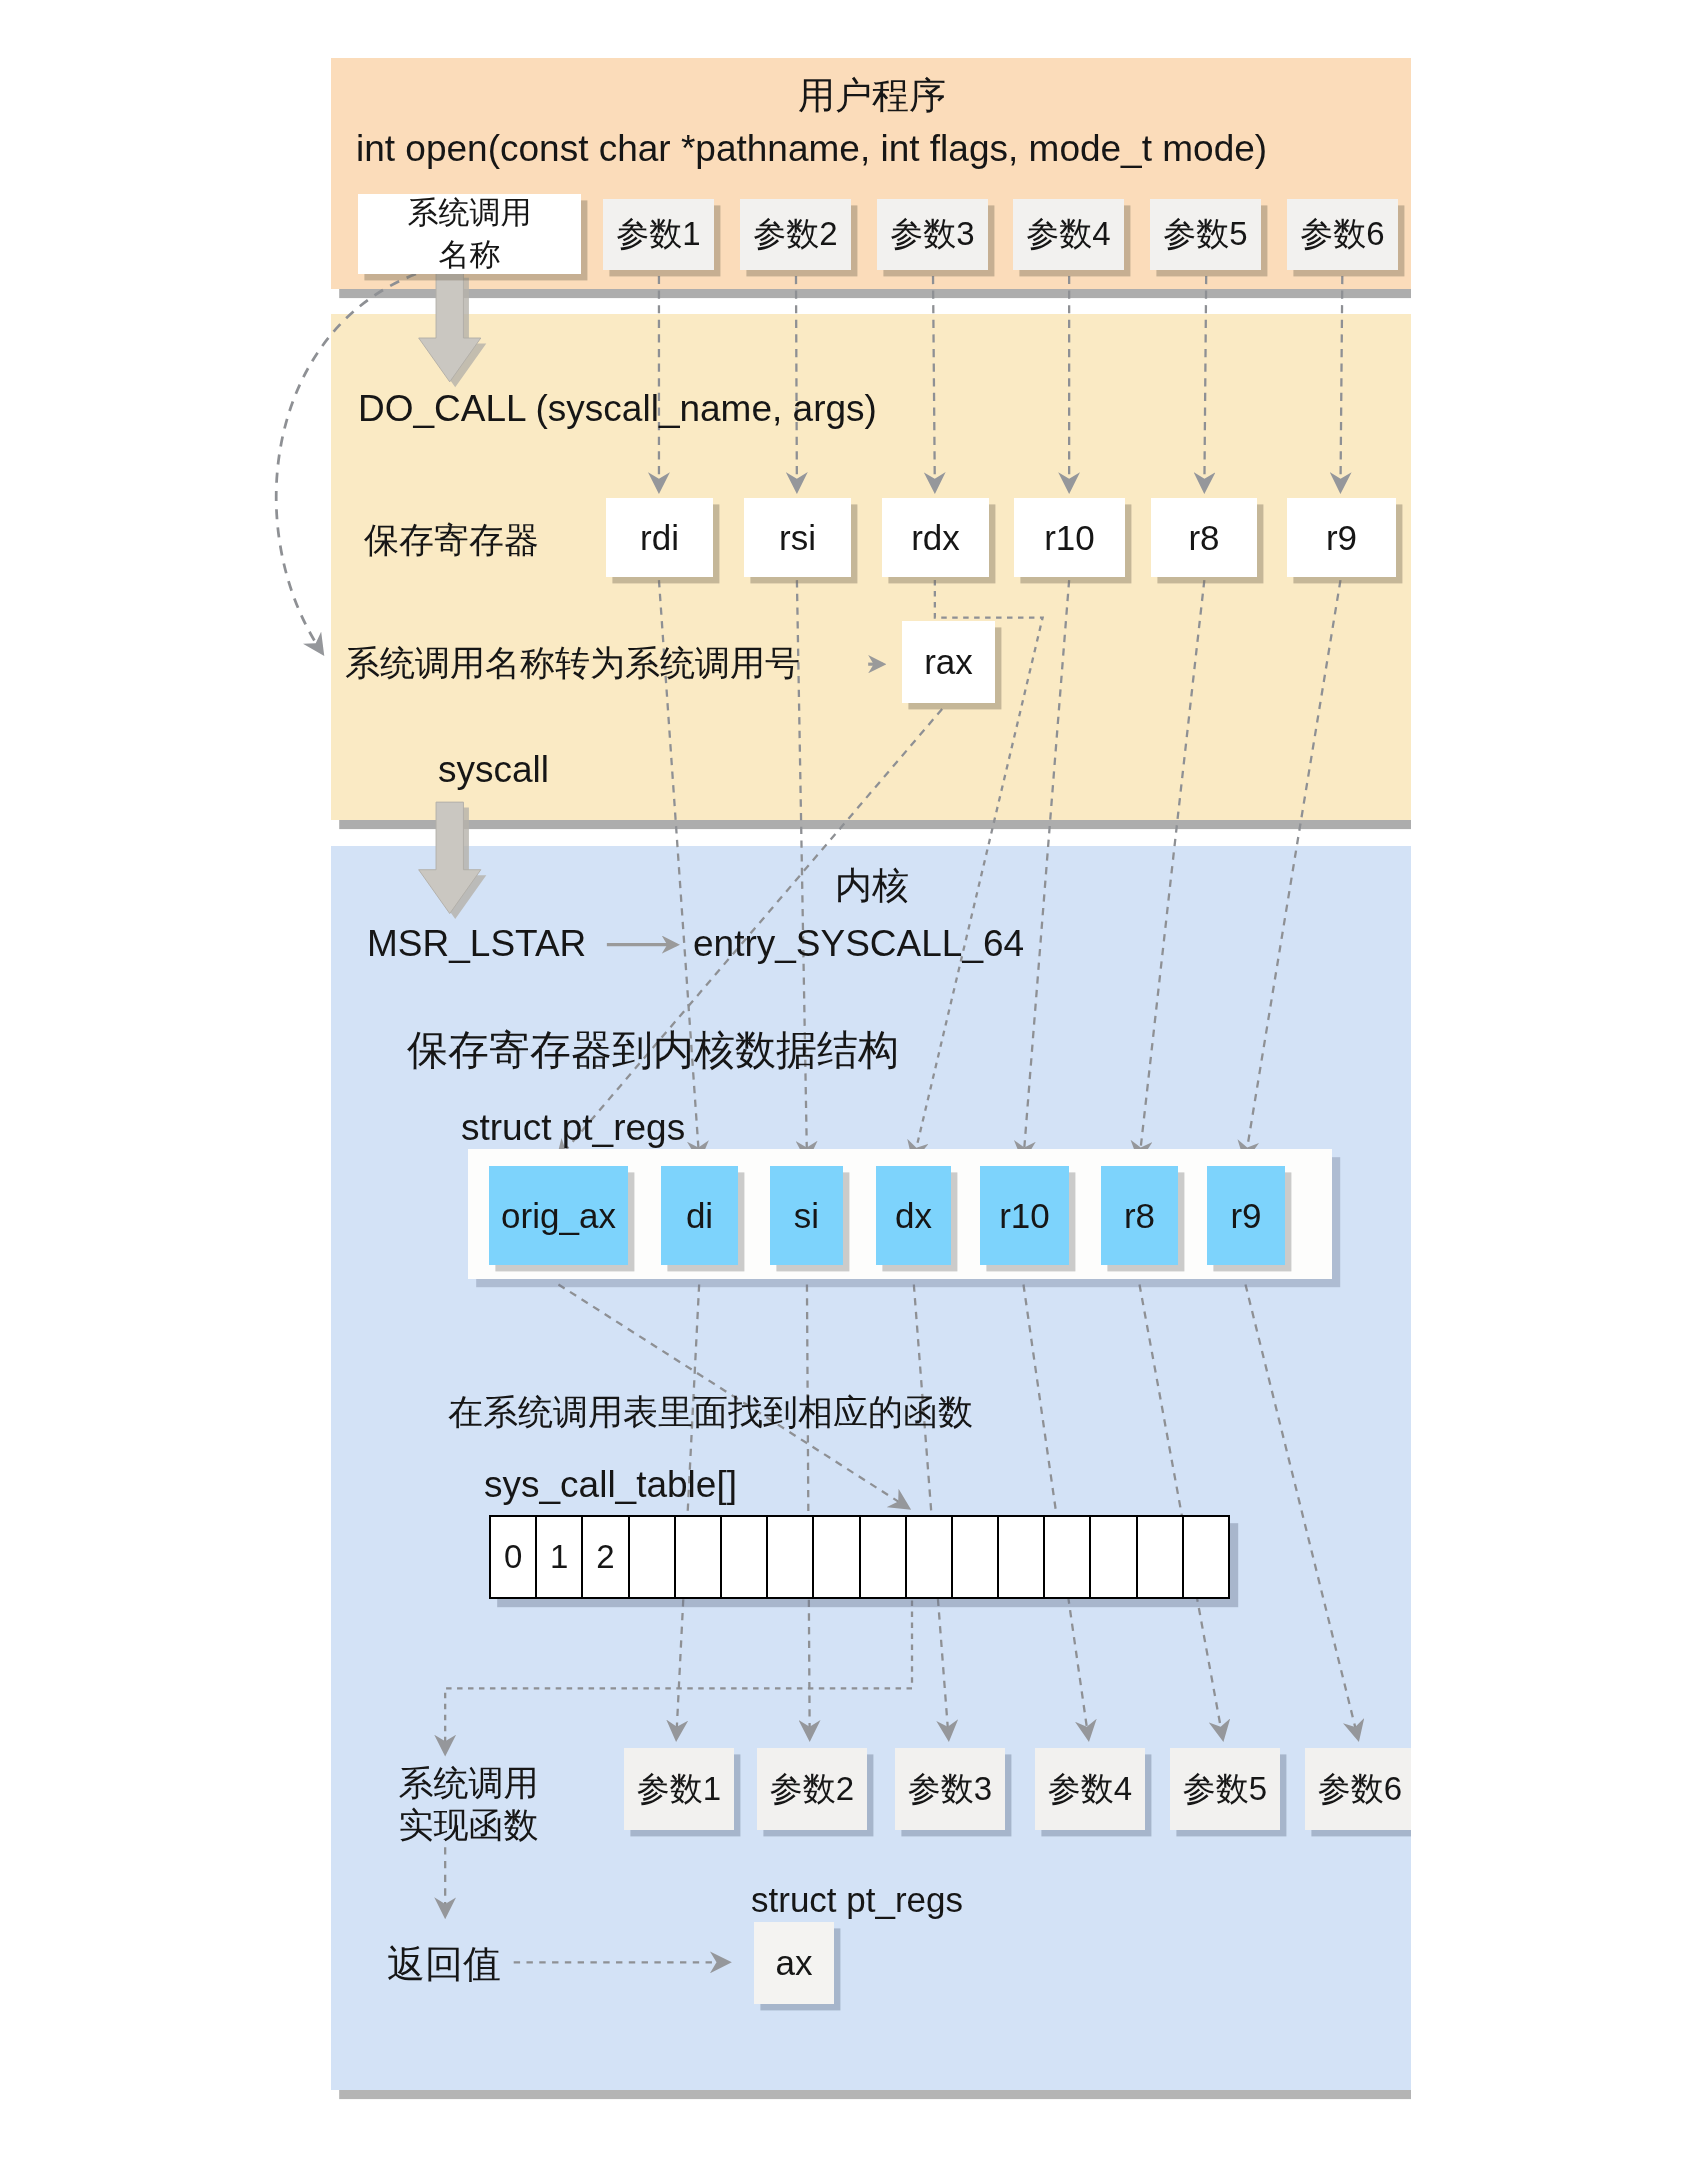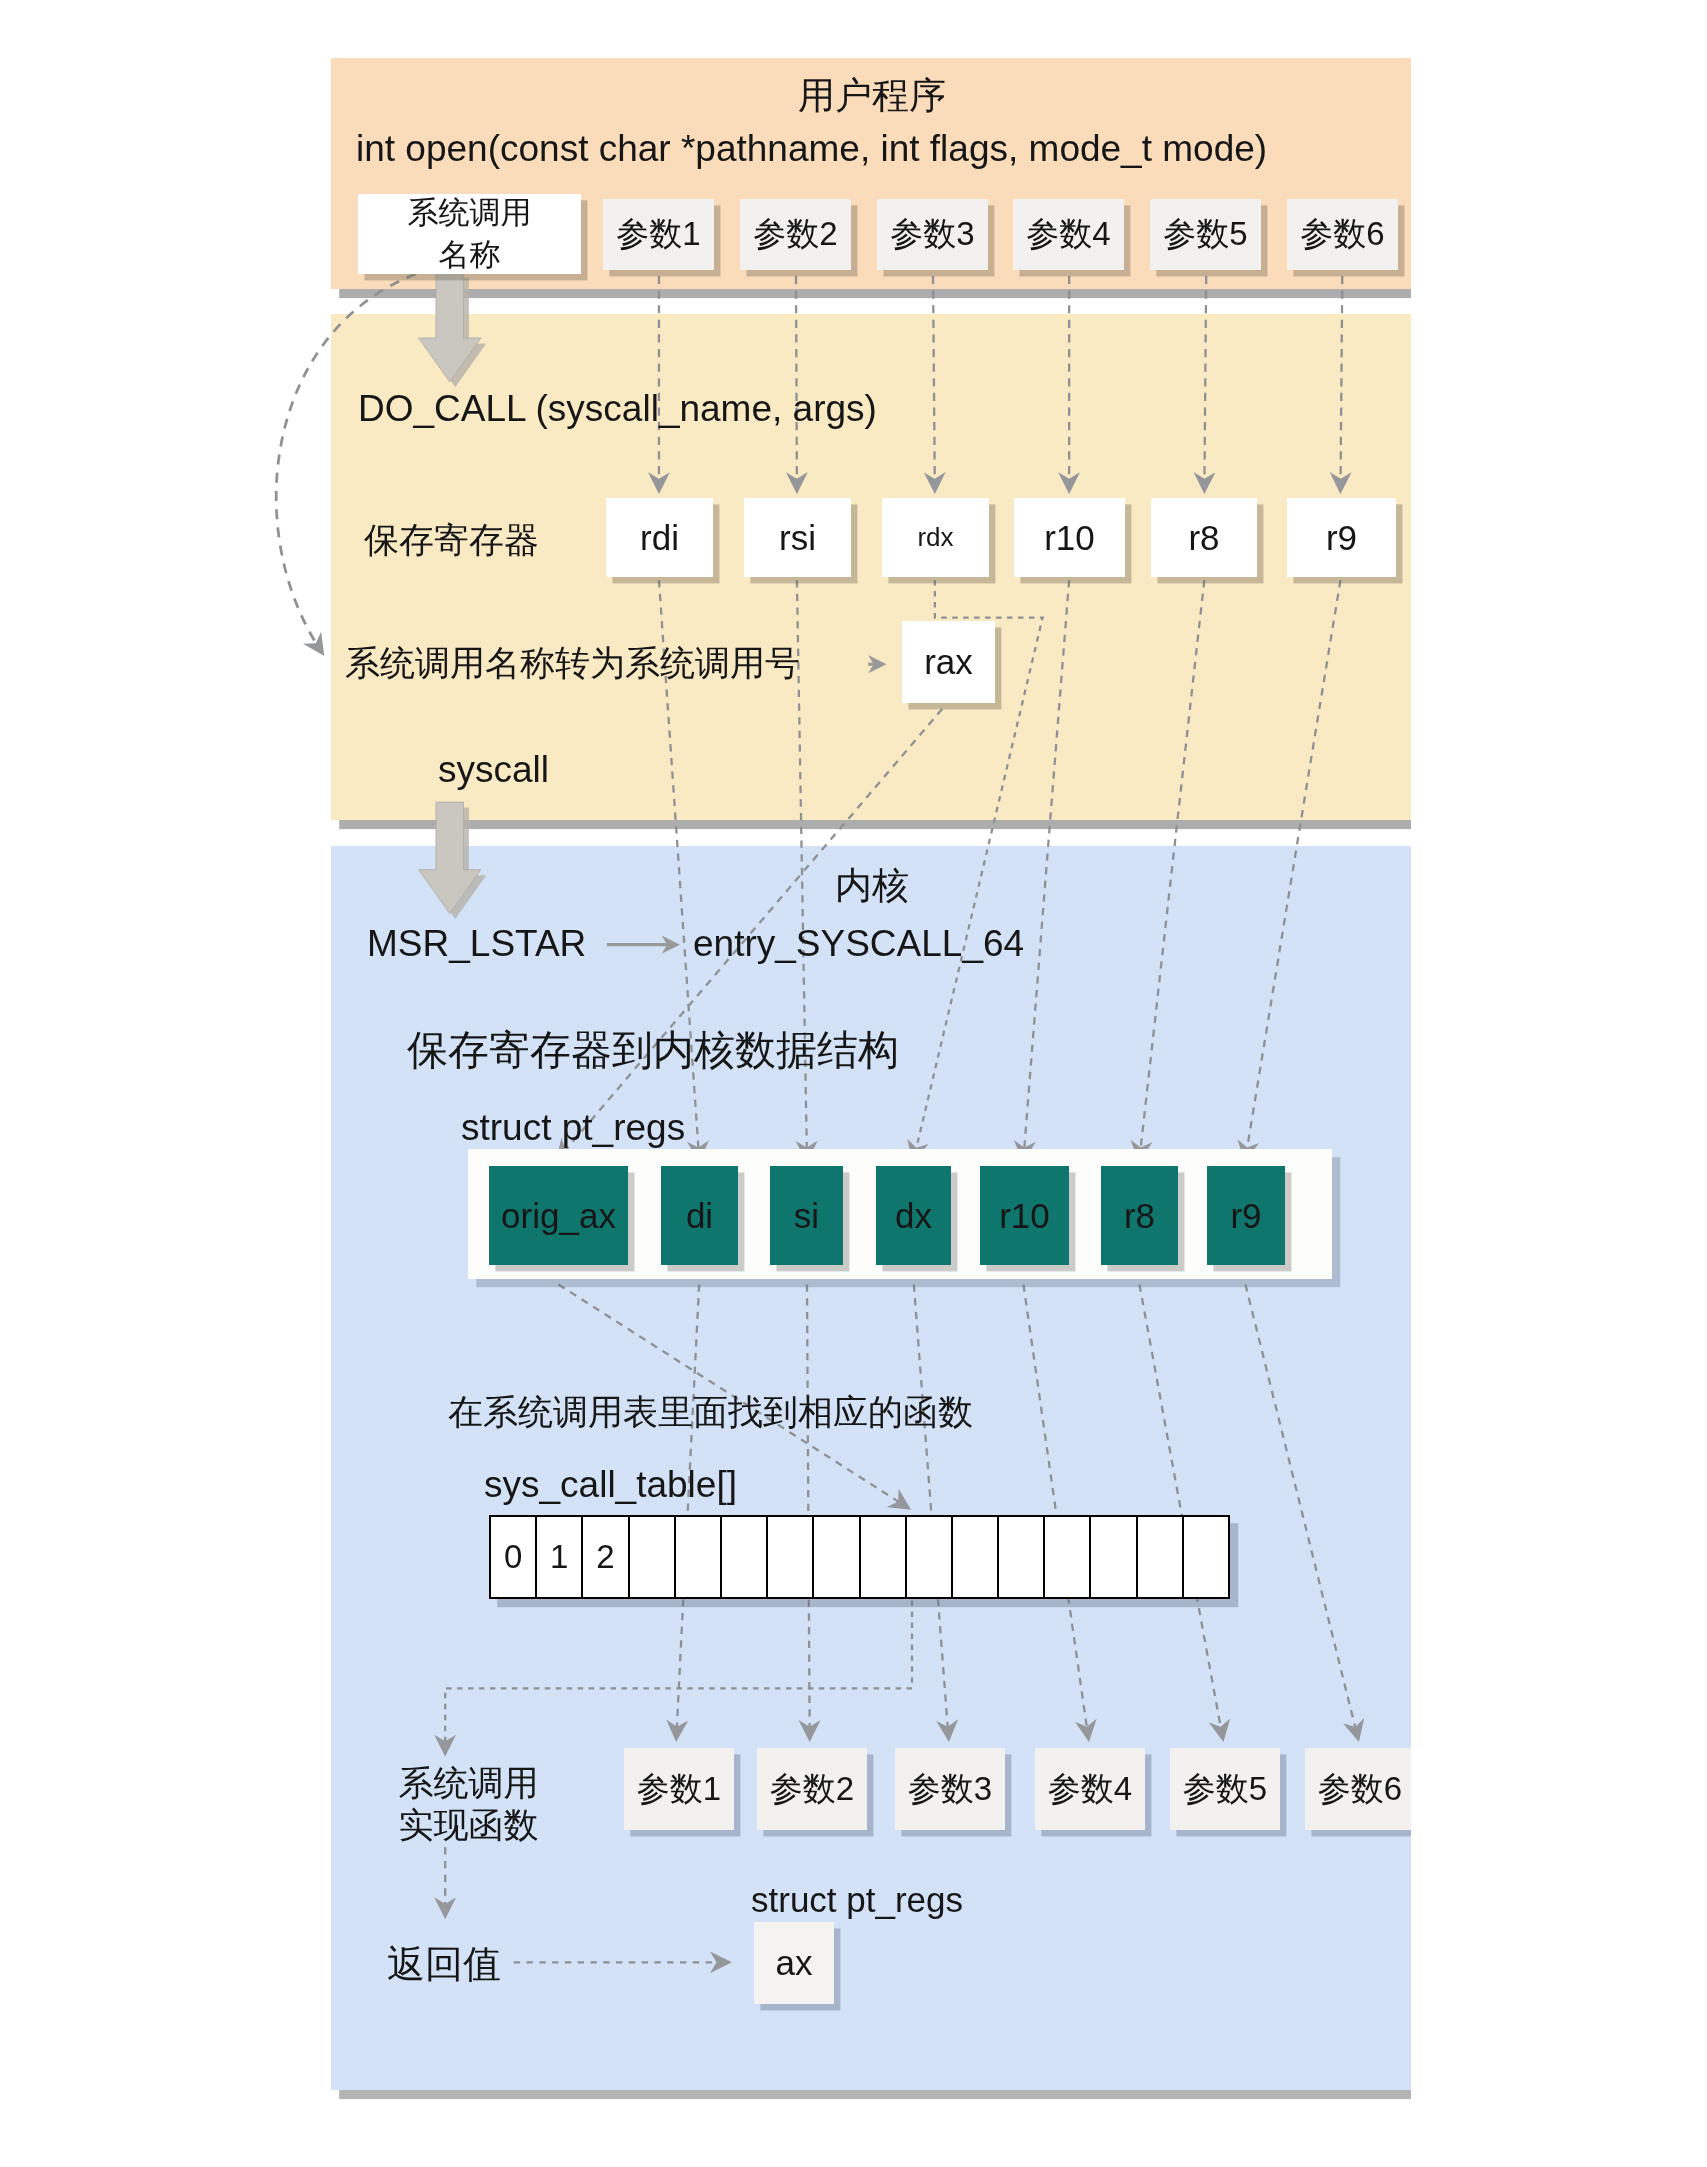--- a/index.html
+++ b/index.html
@@ -19,21 +19,21 @@
     font-size:33px;text-align:center;background:#f2f1ef;
   }
   .warm{box-shadow:6.4px 6.4px 0 rgba(125,112,90,0.42);}
   .cool{box-shadow:6.4px 6.4px 0 rgba(105,118,142,0.42);}
   .white{background:#ffffff;}
   .container-box{
     position:absolute;z-index:3;background:#fdfdfc;
     box-shadow:8.2px 8.2px 0 rgba(105,118,142,0.35);
   }
   .pt-box{position:absolute;z-index:4;display:flex;align-items:center;justify-content:center;
-    font-size:35px;background:#0f766e;box-shadow:6.4px 6.4px 0 rgba(120,120,120,0.38);}
+    font-size:35px;background:#7dd3fc;box-shadow:6.4px 6.4px 0 rgba(120,120,120,0.38);}
   .sys-table{
     position:absolute;z-index:3;display:flex;background:#ffffff;border:2.7px solid #000;
     box-shadow:8.2px 8.2px 0 rgba(105,118,142,0.40);
   }
   .sys-cell{flex:1;border-right:2.7px solid #000;display:flex;align-items:center;justify-content:center;
     font-size:33px;background:#ffffff;}
   .sys-cell:last-child{border-right:none;}
   .two-line{line-height:42px;text-align:center;}
 </style>
 </head>
@@ -117,21 +117,21 @@
   <div class="box warm" style="left:877px;top:199px;width:111px;height:71px;">参数3</div>
   <div class="box warm" style="left:1013px;top:199px;width:111px;height:71px;">参数4</div>
   <div class="box warm" style="left:1150px;top:199px;width:111px;height:71px;">参数5</div>
   <div class="box warm" style="left:1287px;top:199px;width:111px;height:71px;">参数6</div>
 
   <div class="txt" style="left:358px;top:388px;font-size:37px;">DO_CALL (syscall_name, args)</div>
   <div class="txt" style="left:364px;top:517px;font-size:35px;">保存寄存器</div>
 
   <div class="box white warm" style="left:606px;top:498px;width:107px;height:79px;font-size:35px;">rdi</div>
   <div class="box white warm" style="left:744px;top:498px;width:107px;height:79px;font-size:35px;">rsi</div>
-  <div class="box white warm" style="left:882px;top:498px;width:107px;height:79px;font-size:26px;">rdx</div>
+  <div class="box white warm" style="left:882px;top:498px;width:107px;height:79px;font-size:35px;">rdx</div>
   <div class="box white warm" style="left:1014px;top:498px;width:111px;height:79px;font-size:35px;">r10</div>
   <div class="box white warm" style="left:1151px;top:498px;width:106px;height:79px;font-size:35px;">r8</div>
   <div class="box white warm" style="left:1287px;top:498px;width:109px;height:79px;font-size:35px;">r9</div>
 
   <div class="txt" style="left:345px;top:640px;font-size:35px;">系统调用名称转为系统调用号</div>
   <div class="box white warm" style="left:895px;top:621px;width:93px;height:82px;font-size:35px;margin-left:7px;">rax</div>
   <div class="txt" style="left:390px;top:749px;font-size:37px;margin-left:48px;">syscall</div>
 
   <div class="txt ttl" style="left:331px;top:861px;width:1082px;">内核</div>
   <div class="txt" style="left:367px;top:923px;font-size:37px;">MSR_LSTAR</div>

